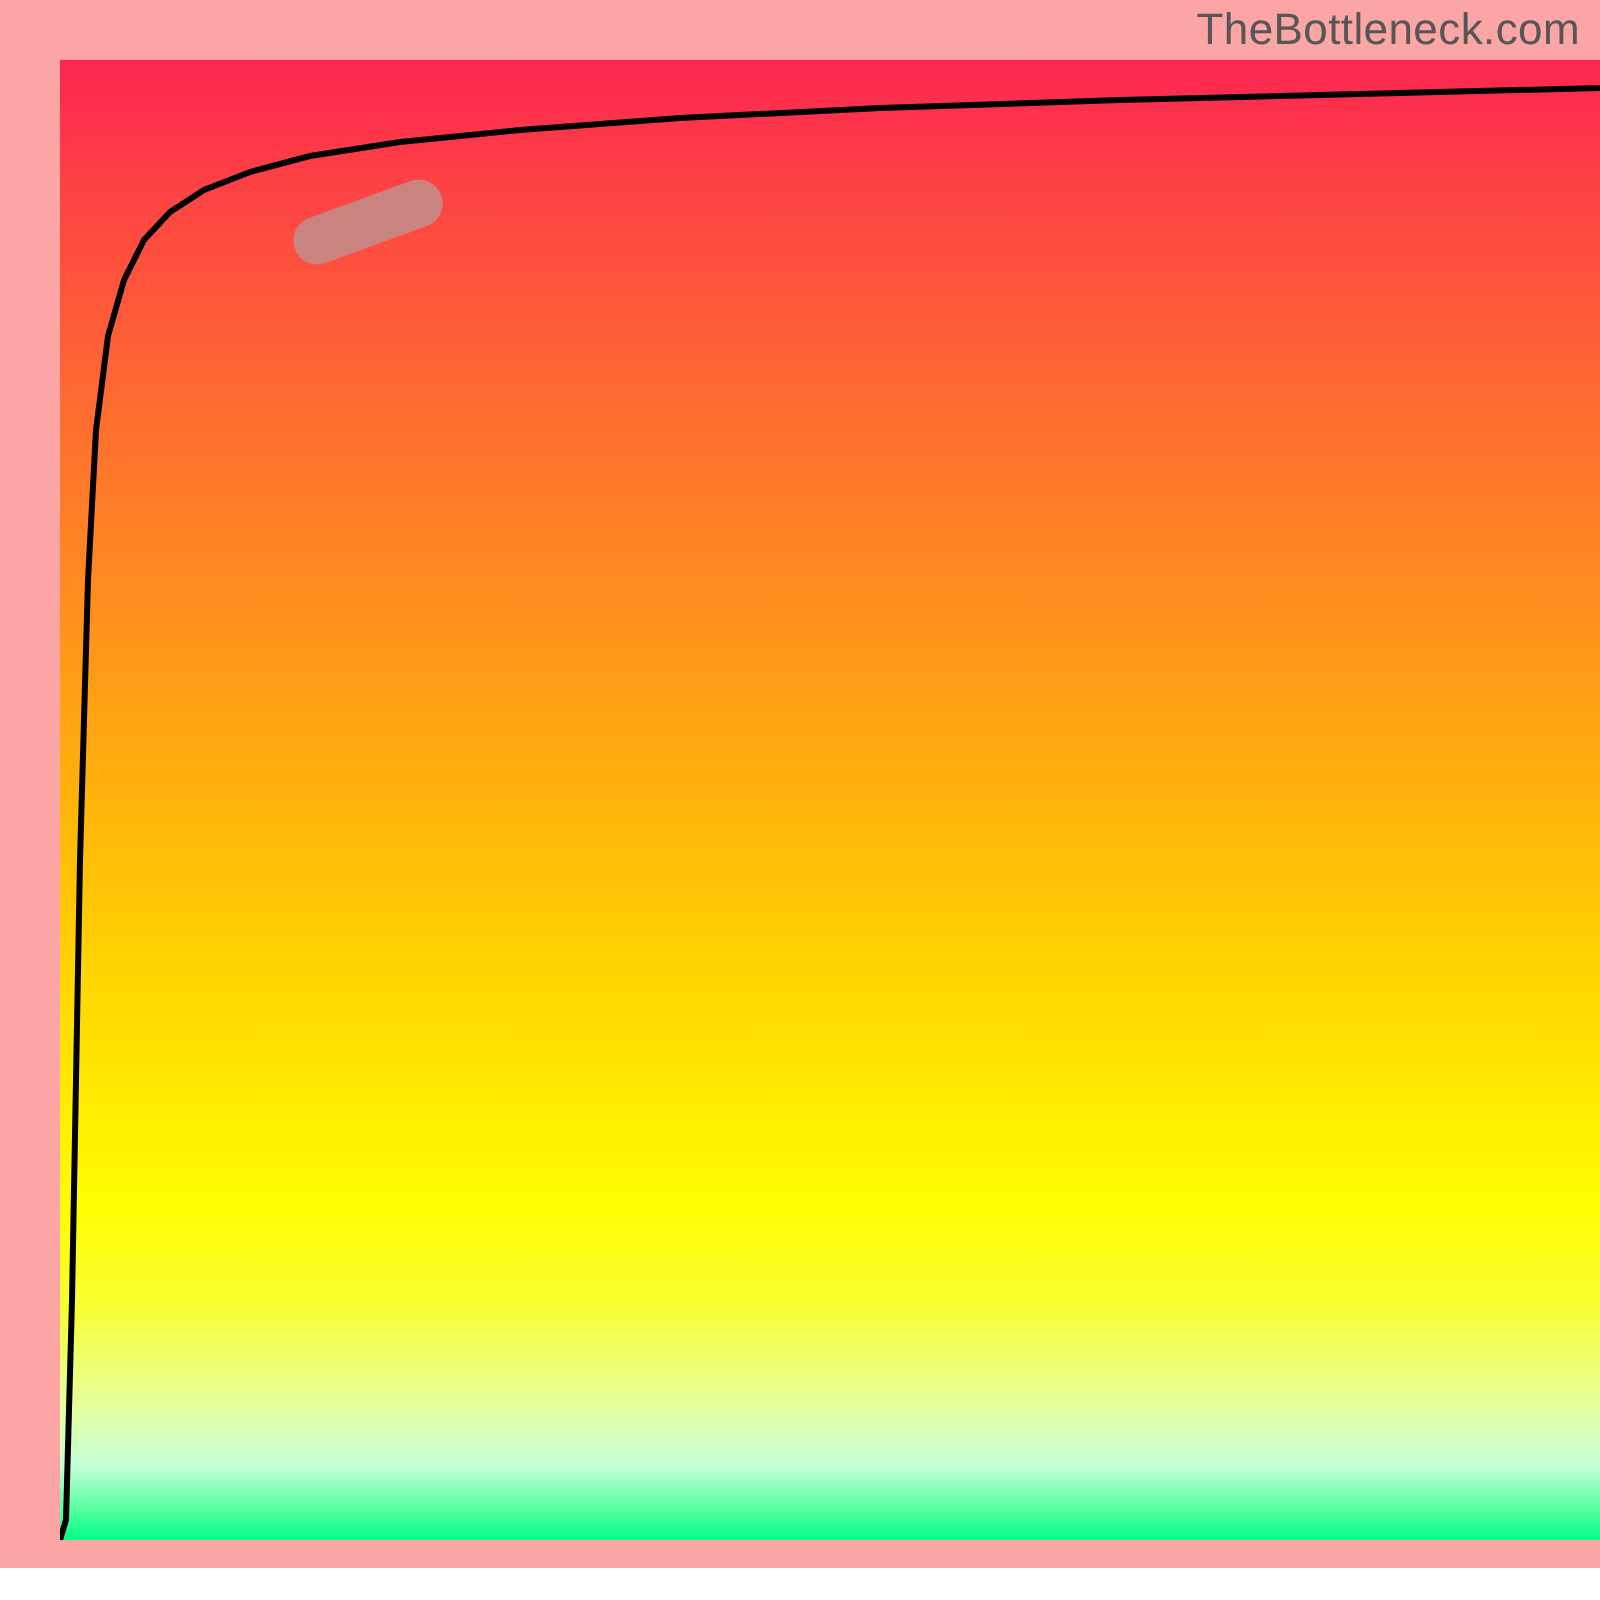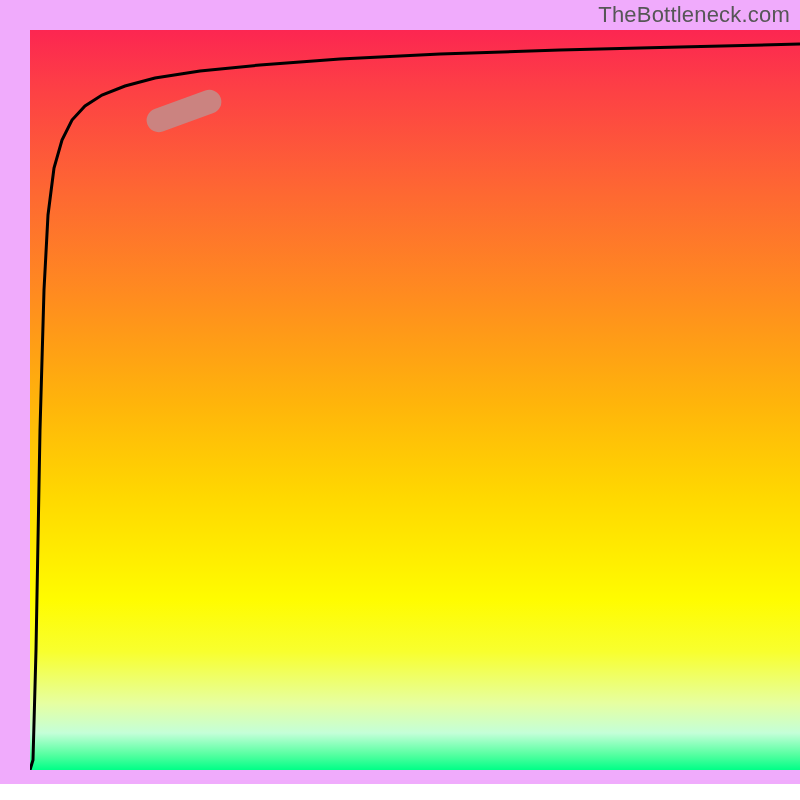--- a/index.html
+++ b/index.html
@@ -7,21 +7,21 @@
     padding: 0;
     width: 800px;
     height: 800px;
     background: #ffffff;
     overflow: hidden;
   }
   .canvas {
     position: relative;
     width: 800px;
     height: 784px;
-    background: #f0abfc;
+    background: #fca5a5;
   }
   .plot-area {
     position: absolute;
     left: 30px;
     top: 30px;
     width: 770px;
     height: 740px;
     background: linear-gradient(
       to bottom,
       #fc2651 0%,

